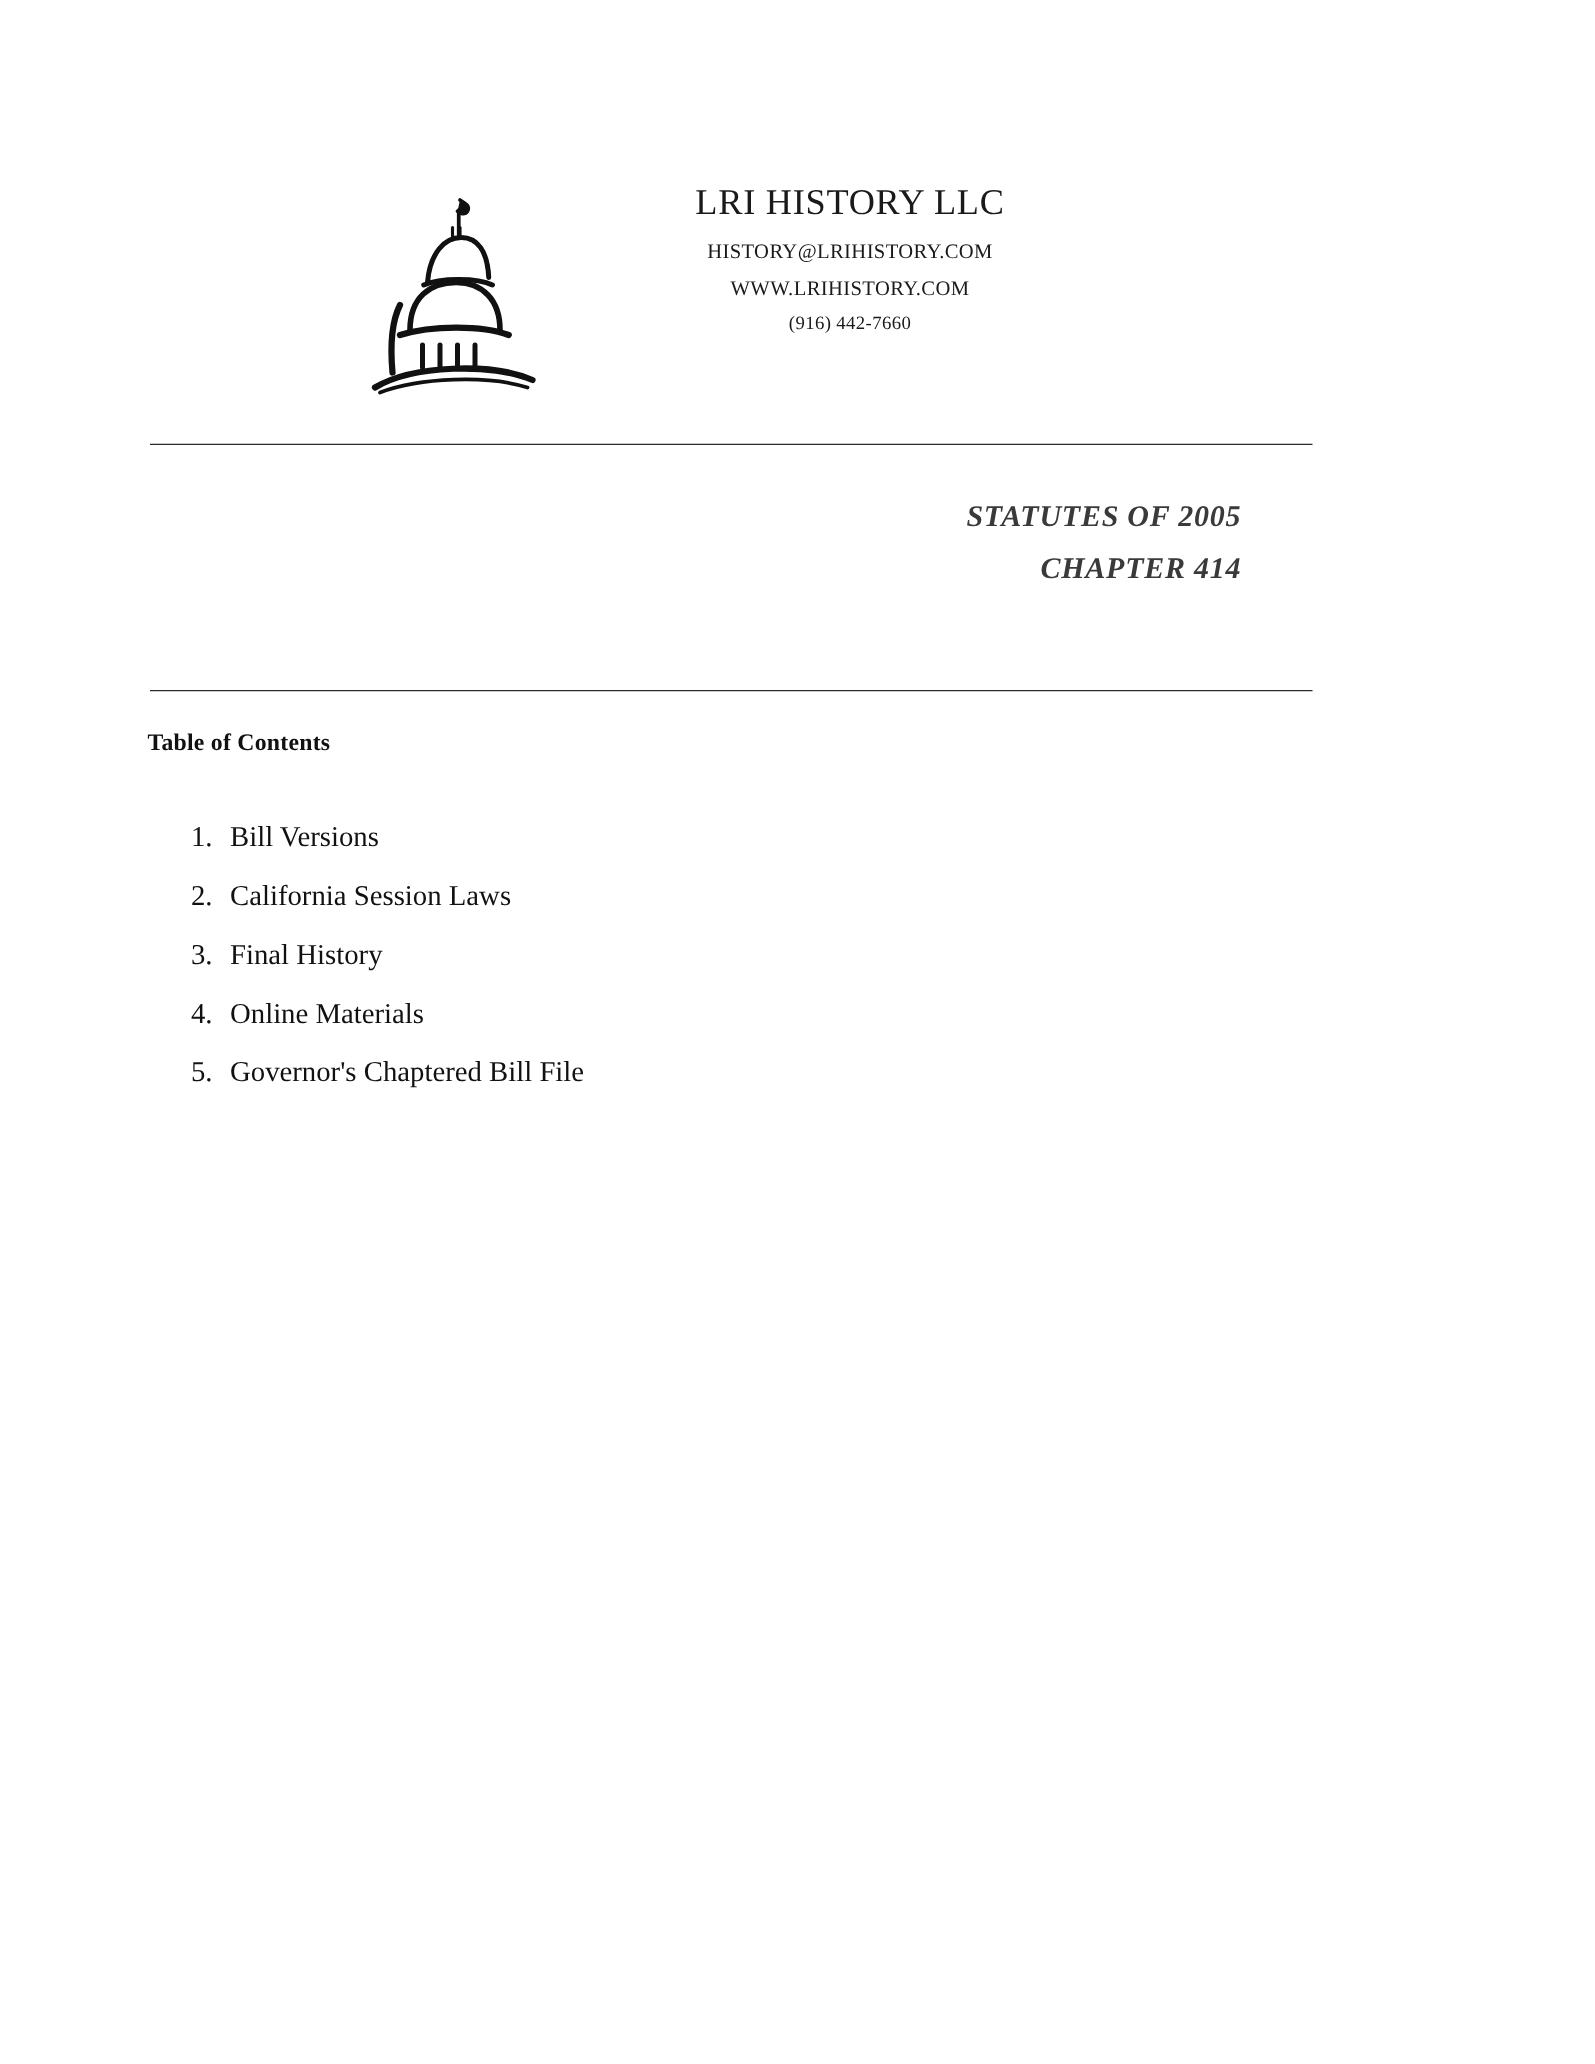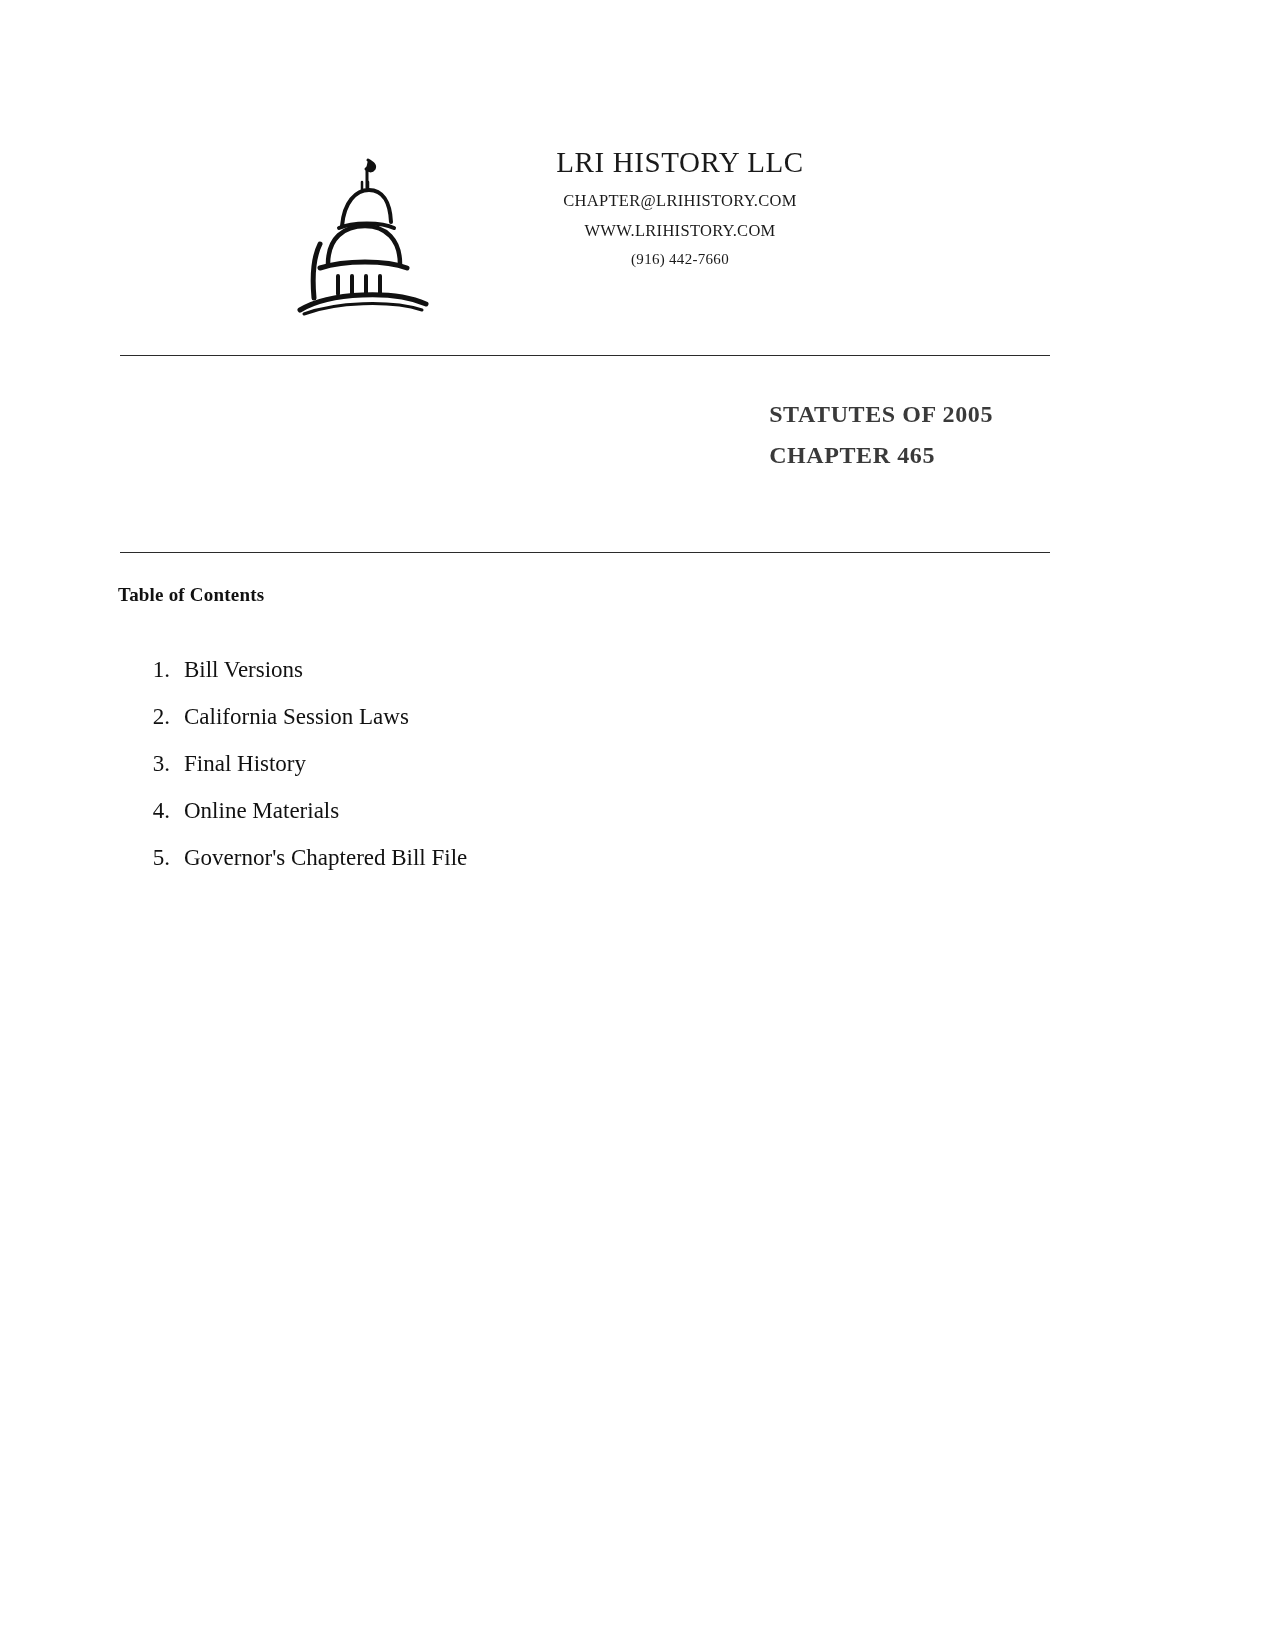--- a/index.html
+++ b/index.html
@@ -87,21 +87,23 @@
     border-top: 1px solid #2b2b2b;
   }
   .rule-top { top: 327px; }
   .rule-bottom { top: 524px; }
 
   
   .title-block {
     position: absolute;
     right: 283px;
     top: 366px;
+    text-align: right;
     color: #3a3a3a;
+    font-style: italic;
   }
   .title-line {
     font-family: "Liberation Serif", serif;
     font-weight: bold;
     font-size: 24px;
     letter-spacing: 0.6px;
     line-height: 41px;
     white-space: nowrap;
   }
 
@@ -179,33 +181,33 @@
           <path d="M30 92 C24 104 22 124 24 146" stroke-width="5"></path>
 
           <path d="M10 158 C40 140 104 138 136 152" stroke-width="5"></path>
           <path d="M14 162 C46 150 100 148 132 158" stroke-width="3"></path>
         </g>
       </svg>
     </div>
 
     <div class="contact-block">
       <div class="company-name">LRI HISTORY LLC</div>
-      <div class="contact-line">CHAPTER@LRIHISTORY.COM</div>
+      <div class="contact-line">HISTORY@LRIHISTORY.COM</div>
       <div class="contact-line">WWW.LRIHISTORY.COM</div>
       <div class="contact-line phone">(916) 442-7660</div>
     </div>
 
   </div>
 
   <div class="rule rule-top"></div>
   <div class="rule rule-bottom"></div>
 
   <div class="title-block">
     <div class="title-line">STATUTES OF 2005</div>
-    <div class="title-line">CHAPTER  465</div>
+    <div class="title-line">CHAPTER  414</div>
   </div>
 
   <div class="toc-heading">Table of Contents</div>
 
   <ol class="toc-list">
     <li class="toc-item">
       <span class="toc-num">1.</span>
       <span>Bill Versions</span>
     </li>
     <li class="toc-item">

